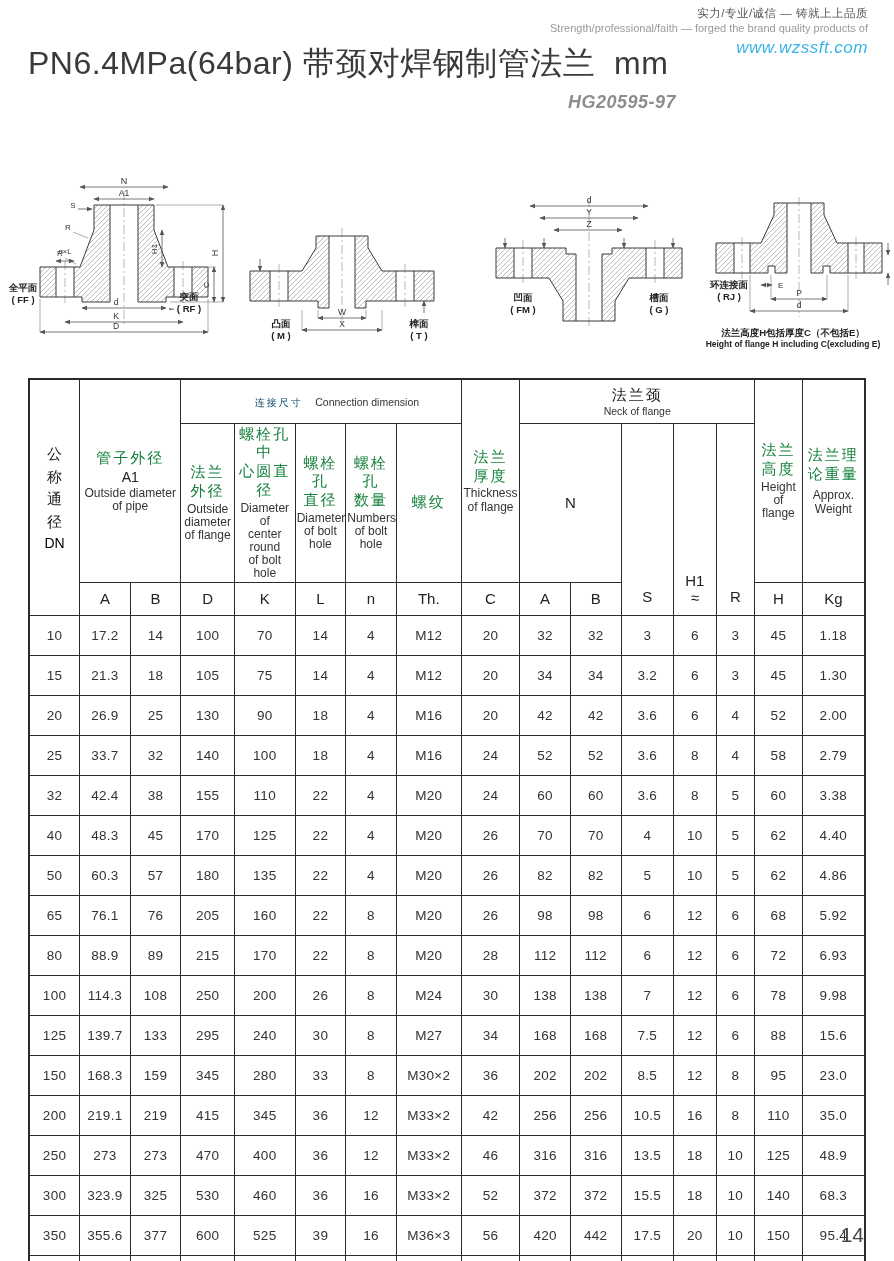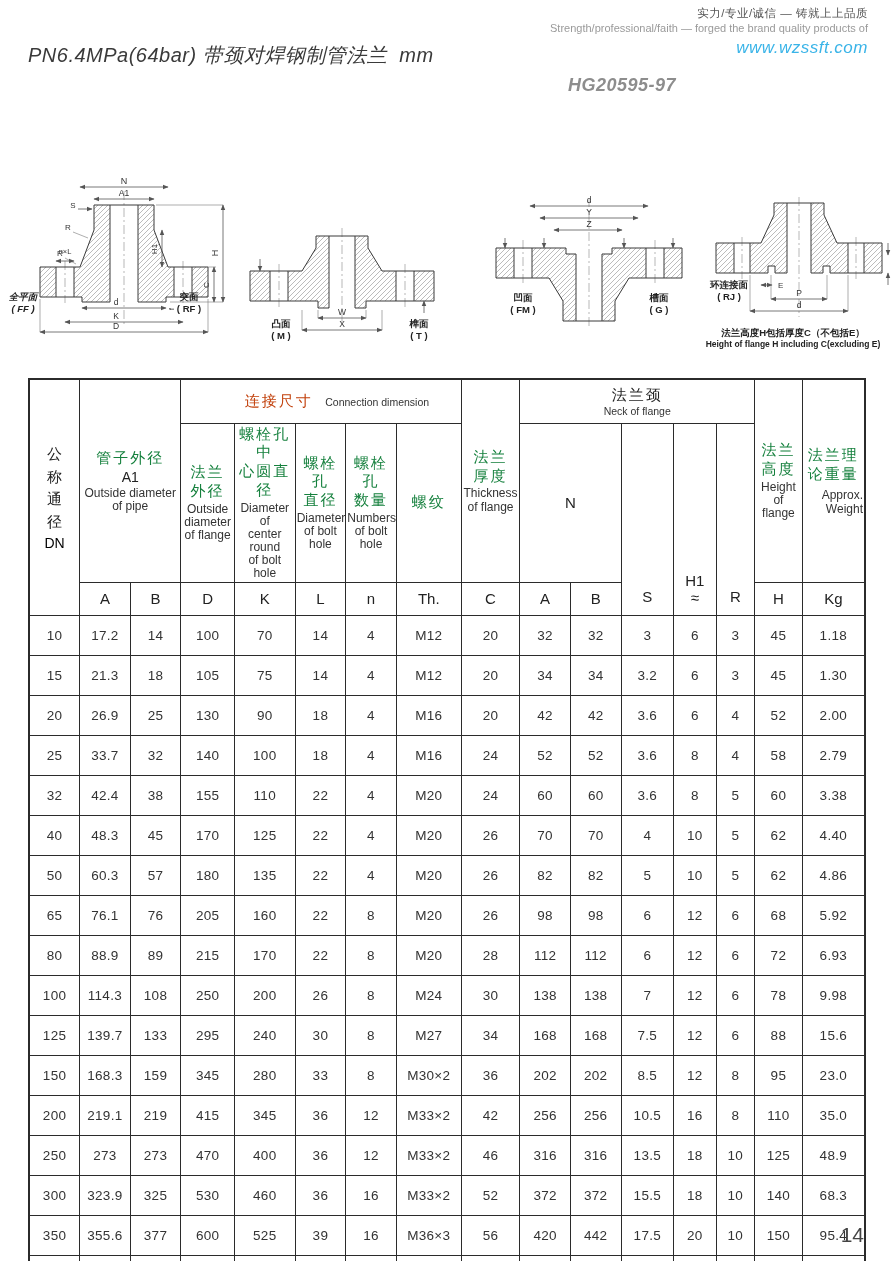--- a/index.html
+++ b/index.html
@@ -7,21 +7,21 @@
   body { font-family:"Liberation Sans", sans-serif; color:#333; }
   .page { position:relative; width:894px; height:1261px; background:#fff; overflow:hidden; }
 
   
   .brand { position:absolute; top:6px; right:26px; text-align:right; }
   .brand .cn { font-size:11.5px; color:#555; letter-spacing:.5px; }
   .brand .en { font-size:11px; color:#9a9a9a; margin-top:1px; }
   .brand .web { font-size:17px; color:#3ab4e8; font-style:italic; margin-top:4px; letter-spacing:.5px; }
 
   .titleblock { position:absolute; left:28px; top:42px; width:680px; }
-  .title-cn { font-size:20px; color:#3a3a3a; white-space:pre; letter-spacing:.5px;font-style:italic; }
+  .title-cn { font-size:32px; color:#3a3a3a; white-space:pre; letter-spacing:.5px; }
   .subrow { display:flex; align-items:baseline; width:648px; margin-top:6px; }
   .title-en { font-size:19px; color:#3c3c3c; }
   .standard { margin-left:auto; font-size:18px; font-weight:bold; font-style:italic; color:#8d8d8d; letter-spacing:.5px; }
 
   
   .diag { position:absolute; }
   .facelabel { position:absolute; font-size:9.5px; font-weight:bold; color:#222;
                text-align:center; white-space:pre-line; line-height:1.25; }
   .caption { position:absolute; text-align:center; color:#222; line-height:1.3; }
   .caption .c1 { font-size:9.5px; font-weight:bold; }
@@ -121,21 +121,21 @@
       <text font-size="7" text-anchor="middle" transform="rotate(-90 156 134)" x="156" y="134">f</text>
       <line class="dim" x1="64" y1="133" x2="148" y2="133" marker-start="url(#ar)" marker-end="url(#ar)"></line>
       <text x="98" y="130" font-size="8.5" text-anchor="middle">d</text>
       <line class="dim" x1="47" y1="147" x2="165" y2="147" marker-start="url(#ar)" marker-end="url(#ar)"></line>
       <text x="98" y="144" font-size="8.5" text-anchor="middle">K</text>
       <line class="dim" x1="22" y1="157" x2="190" y2="157" marker-start="url(#ar)" marker-end="url(#ar)"></line>
       <text x="98" y="154" font-size="8.5" text-anchor="middle">D</text>
       <line class="ext" x1="22" y1="124" x2="22" y2="157"></line>
       <line class="ext" x1="190" y1="124" x2="190" y2="157"></line>
     </svg>
-    <div class="facelabel" style="left:-16px; top:116px; width:42px;font-style:italic;">全平面
+    <div class="facelabel" style="left:-16px; top:107px; width:42px;">全平面
 ( FF )</div>
     <div class="facelabel" style="left:150px; top:116px; width:42px;">突面
 ( RF )</div>
   </div>
 
   <div class="diag" style="left:230px; top:226px; width:235px; height:122px;">
     <svg width="225" height="112" viewBox="0 0 225 112">
       <line class="cl" x1="112" y1="2" x2="112" y2="96"></line>
       <line class="cl" x1="49" y1="38" x2="49" y2="82"></line>
       <line class="cl" x1="175" y1="38" x2="175" y2="82"></line>
@@ -256,21 +256,21 @@
           <span class="vert">公称通径</span>
           <span class="dn">DN</span>
         </th>
         <th colspan="2" rowspan="2">
           <span class="hcn">管子外径</span>
           <span class="hsub">A1</span>
           <span class="hen">Outside diameter
 of pipe</span>
         </th>
         <th colspan="5">
-          <span style="font-size:15px; letter-spacing:2px; color:#c2410c;margin-left:32px;">连接尺寸</span>
+          <span style="font-size:10px; letter-spacing:2px; color:#0c4a6e;margin-left:32px;">连接尺寸</span>
           <span style="font-size:10.5px; color:#333; margin-left:8px;">Connection dimension</span>
         </th>
         <th rowspan="2">
           <span class="hcn">法兰
 厚度</span>
           <span class="hen">Thickness
 of flange</span>
         </th>
         <th colspan="5">
           <span style="font-size:15px; letter-spacing:2px; color:#222; display:block;">法兰颈</span>
@@ -279,21 +279,21 @@
         <th rowspan="2">
           <span class="hcn">法兰
 高度</span>
           <span class="hen">Height
 of
 flange</span>
         </th>
         <th rowspan="2">
           <span class="hcn">法兰理
 论重量</span>
-          <span class="hen" style="margin-top:6px;text-align:right;">Approx.
+          <span class="hen" style="margin-top:6px;">Approx.
 Weight</span>
         </th>
       </tr>
       <tr class="row2">
         <th>
           <span class="hcn">法兰
 外径</span>
           <span class="hen">Outside
 diameter
 of flange</span>

